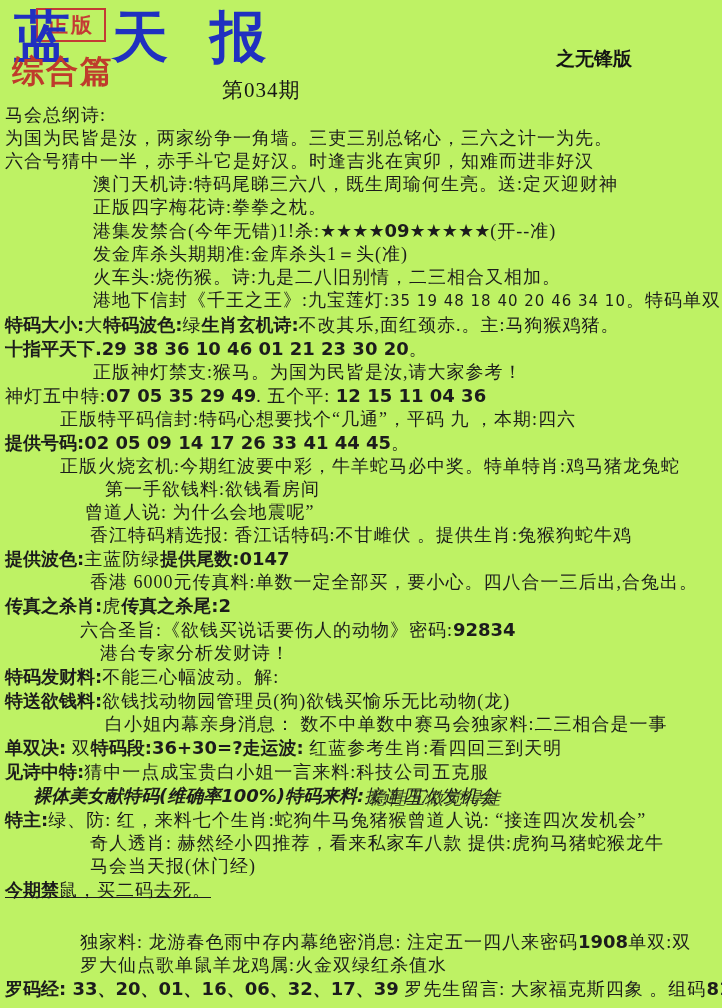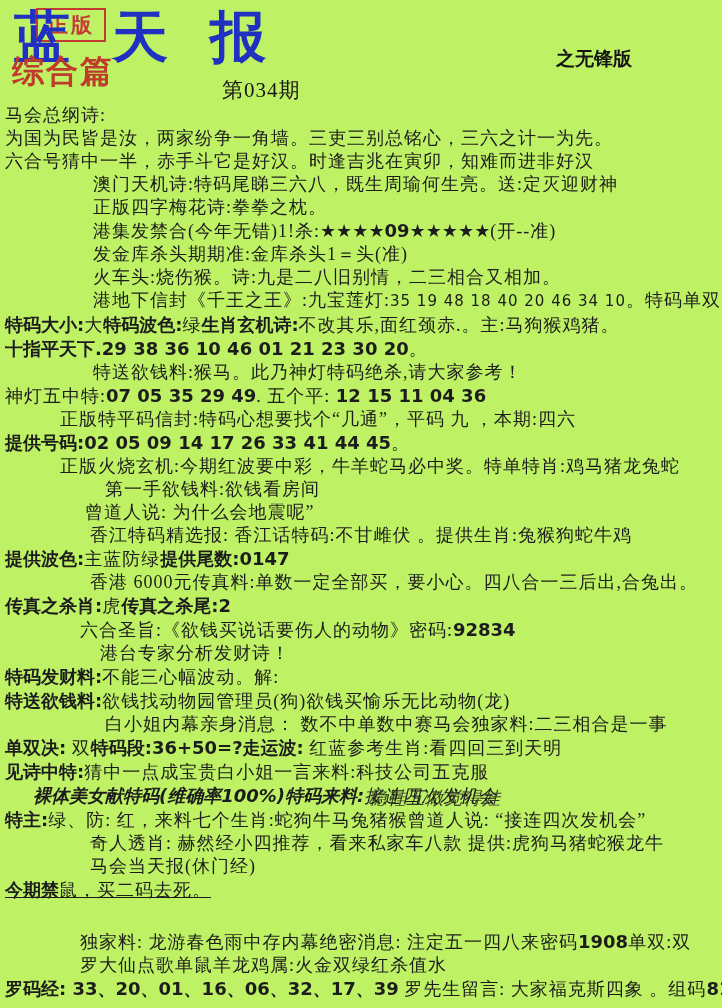--- a/index.html
+++ b/index.html
@@ -40,37 +40,37 @@
       <div class="line" style="padding-left: 0px;"><span>为国为民皆是汝，两家纷争一角墙。三吏三别总铭心，三六之计一为先。</span></div>
       <div class="line" style="padding-left: 0px;"><span>六合号猜中一半，赤手斗它是好汉。时逢吉兆在寅卯，知难而进非好汉</span></div>
       <div class="line" style="padding-left: 88px;"><span>澳门天机诗:特码尾睇三六八，既生周瑜何生亮。送:定灭迎财神</span></div>
       <div class="line" style="padding-left: 88px;"><span>正版四字梅花诗:拳拳之枕。</span></div>
       <div class="line" style="padding-left: 88px;"><span>港集发禁合(今年无错)1!杀:</span><span class="b">★★★★09★★★★★</span><span>(开--准)</span></div>
       <div class="line" style="padding-left: 88px;"><span>发金库杀头期期准:金库杀头1＝头(准)</span></div>
       <div class="line" style="padding-left: 88px;"><span>火车头:烧伤猴。诗:九是二八旧别情，二三相合又相加。</span></div>
       <div class="line" style="padding-left: 88px;"><span>港地下信封《千王之王》:九宝莲灯:</span><span class="sm">35 19 48 18 40 20 46 34 10</span><span>。特码单双:单</span></div>
       <div class="line" style="padding-left: 0px;"><span class="b">特码大小:</span><span>大</span><span class="b">特码波色:</span><span>绿</span><span class="b">生肖玄机诗:</span><span>不改其乐,面红颈赤.。主:马狗猴鸡猪。</span></div>
       <div class="line" style="padding-left: 0px;"><span class="b">十指平天下.</span><span class="b">29 38 36 10 46 01 21 23 30 20</span><span>。</span></div>
-      <div class="line" style="padding-left: 88px;"><span>特送欲钱料:猴马。此乃神灯特码绝杀,请大家参考！</span></div>
+      <div class="line" style="padding-left: 88px;"><span>正版神灯禁支:猴马。为国为民皆是汝,请大家参考！</span></div>
       <div class="line" style="padding-left: 0px;"><span>神灯五中特:</span><span class="b">07 05 35 29 49</span><span>. 五个平: </span><span class="b">12 15 11 04 36</span></div>
       <div class="line" style="padding-left: 55px;"><span>正版特平码信封:特码心想要找个“几通”，平码 九 ，本期:四六</span></div>
       <div class="line" style="padding-left: 0px;"><span class="b">提供号码:</span><span class="b">02 05 09 14 17 26 33 41 44 45</span><span>。</span></div>
       <div class="line" style="padding-left: 55px;"><span>正版火烧玄机:今期红波要中彩，牛羊蛇马必中奖。特单特肖:鸡马猪龙兔蛇</span></div>
       <div class="line" style="padding-left: 100px;"><span>第一手欲钱料:欲钱看房间</span></div>
       <div class="line" style="padding-left: 80px;"><span>曾道人说: 为什么会地震呢”</span></div>
       <div class="line" style="padding-left: 85px;"><span>香江特码精选报: 香江话特码:不甘雌伏 。提供生肖:兔猴狗蛇牛鸡</span></div>
       <div class="line" style="padding-left: 0px;"><span class="b">提供波色:</span><span>主蓝防绿</span><span class="b">提供尾数:</span><span class="b">0147</span></div>
       <div class="line" style="padding-left: 85px;"><span>香港 6000元传真料:单数一定全部买，要小心。四八合一三后出,合兔出。</span></div>
       <div class="line" style="padding-left: 0px;"><span class="b">传真之杀肖:</span><span>虎</span><span class="b">传真之杀尾:</span><span class="b">2</span></div>
       <div class="line" style="padding-left: 75px;"><span>六合圣旨:《欲钱买说话要伤人的动物》密码:</span><span class="b">92834</span></div>
       <div class="line" style="padding-left: 95px;"><span>港台专家分析发财诗！</span></div>
       <div class="line" style="padding-left: 0px;"><span class="b">特码发财料:</span><span>不能三心幅波动。解:</span></div>
       <div class="line" style="padding-left: 0px;"><span class="b">特送欲钱料:</span><span>欲钱找动物园管理员(狗)欲钱买愉乐无比动物(龙)</span></div>
       <div class="line" style="padding-left: 100px;"><span>白小姐内幕亲身消息： 数不中单数中赛马会独家料:二三相合是一事</span></div>
-      <div class="line" style="padding-left: 0px;"><span class="b">单双决:</span><span> 双</span><span class="b">特码段:</span><span class="b">36+50=?</span><span class="b">走运波:</span><span> 红蓝</span><span>参考生肖:看四回三到天明</span></div>
+      <div class="line" style="padding-left: 0px;"><span class="b">单双决:</span><span> 双</span><span class="b">特码段:</span><span class="b">36+30=?</span><span class="b">走运波:</span><span> 红蓝</span><span>参考生肖:看四回三到天明</span></div>
       <div class="line" style="padding-left: 0px;"><span class="b">见诗中特:</span><span>猜中一点成宝贵白小姐一言来料:科技公司五克服</span></div>
       <div class="line" style="padding-left: 28px; font-style: italic;"><span class="b">裸体美女献特码(维确率100%)特码来料:</span><span class="ovl"><span class="ovl-a">接连四次发机会</span><span class="ovl-b">稳鞋五做觉得娃</span></span></div>
       <div class="line" style="padding-left: 0px;"><span class="b">特主:</span><span>绿、防: 红，来料七个生肖:蛇狗牛马兔猪猴</span><span>曾道人说: “接连四次发机会”</span></div>
       <div class="line" style="padding-left: 85px;"><span>奇人透肖: 赫然经小四推荐，看来私家车八款 提供:虎狗马猪蛇猴龙牛</span></div>
       <div class="line" style="padding-left: 85px;"><span>马会当天报(休门经)</span></div>
       <div class="line" style="padding-left: 0px; text-decoration: underline;"><span class="b">今期禁</span><span>鼠，买二码去死。</span></div>
       <div class="line gap" style="padding-left: 75px;"><span>独家料: 龙游春色雨中存内幕绝密消息: 注定五一四八来密码</span><span class="b">1908</span><span>单双:双</span></div>
       <div class="line" style="padding-left: 75px;"><span>罗大仙点歌单鼠羊龙鸡属:火金双绿红杀值水</span></div>
       <div class="line" style="padding-left: 0px;"><span class="b">罗码经: </span><span class="b">33、20、01、16、06、32、17、39</span><span> 罗先生留言: 大家福克斯四象  。组码</span><span class="b">812976</span></div>
     </div>

